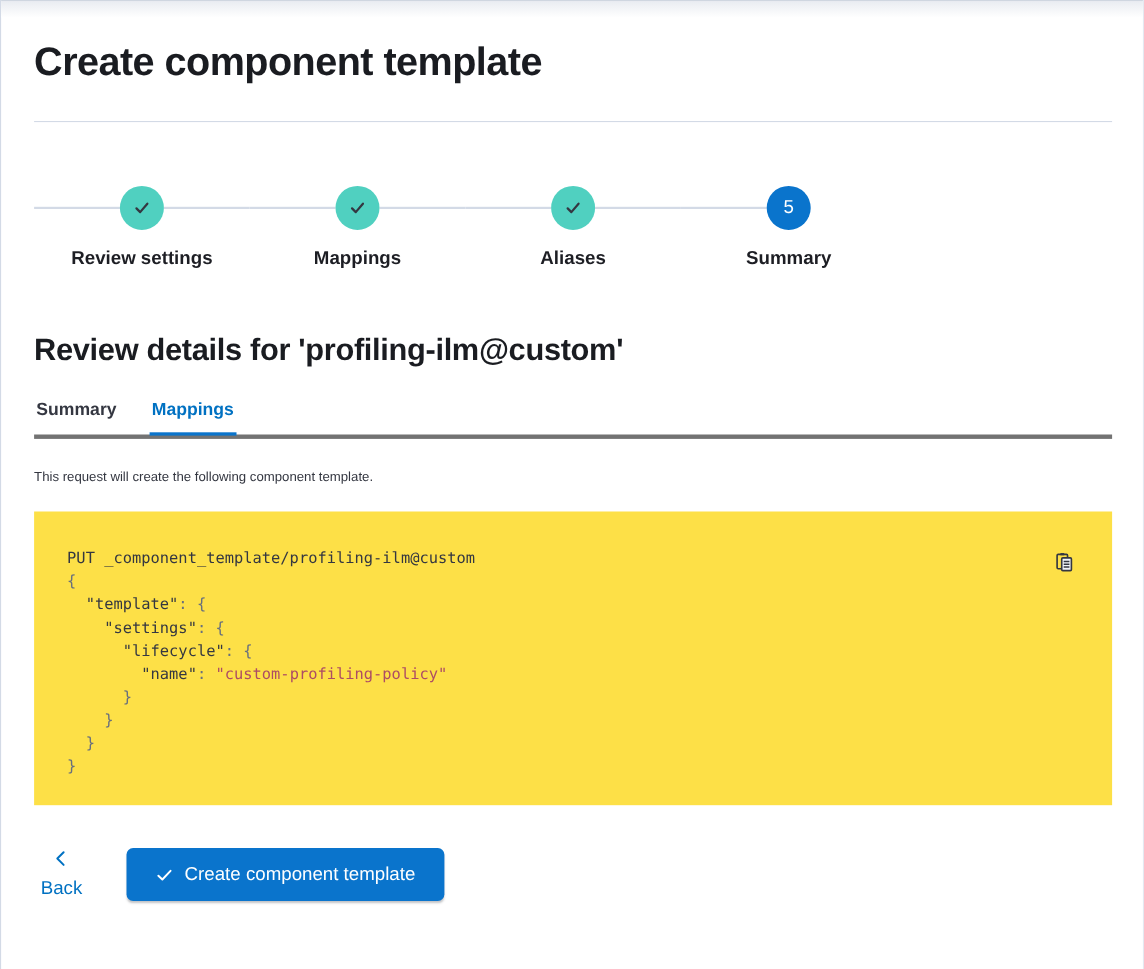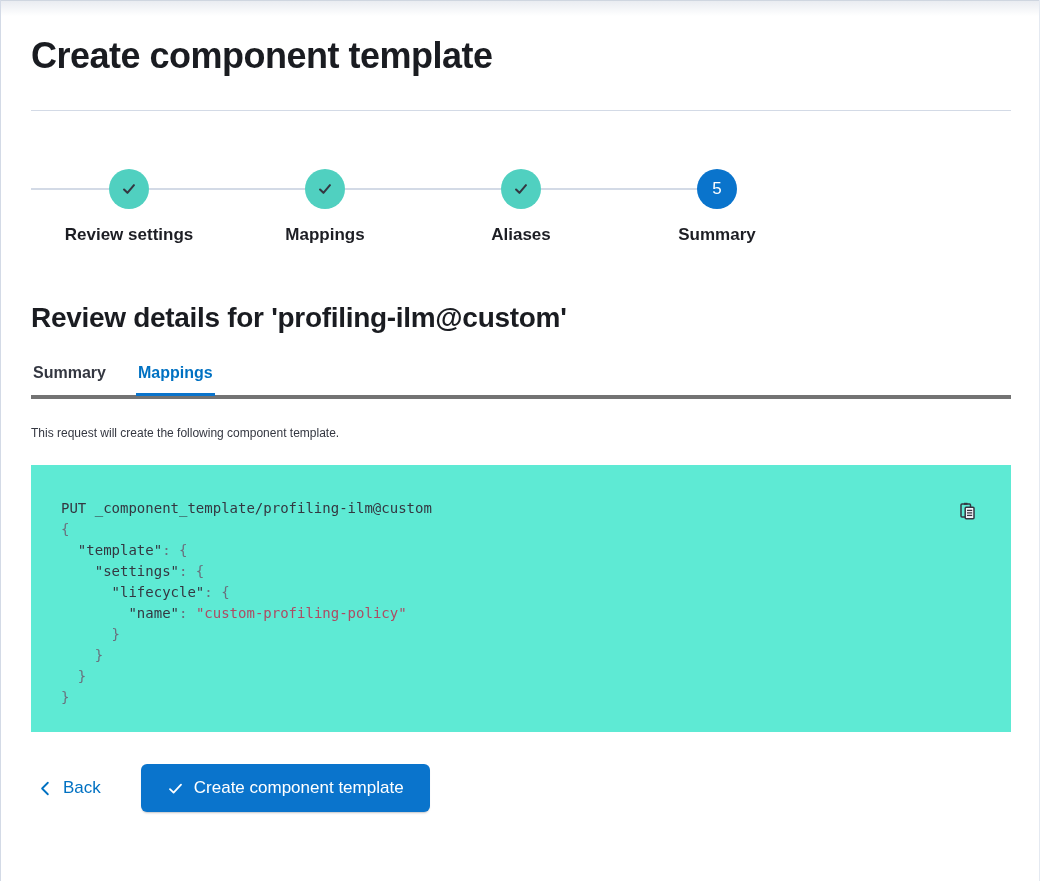--- a/index.html
+++ b/index.html
@@ -97,21 +97,21 @@
 
   
   .request-desc {
     margin-top: 22px;
     font-size: 12px; line-height: 24px; color: #343741;
   }
 
   
   .code-block {
     margin-top: 20px;
-    background: #5eead4;
+    background: #fde047;
     padding: 33px 30px 24px;
     position: relative;
     min-height: 264px;
   }
   .code-content {
     font-family: "DejaVu Sans Mono", "Liberation Mono", monospace;
     font-size: 14px; line-height: 21px;
     white-space: pre;
   }
   .tok-plain  { color: #343741; }
@@ -130,20 +130,21 @@
   .footer-actions {
     margin-top: 32px;
     display: flex; align-items: center; gap: 32px;
   }
   .back-link {
     display: inline-flex; align-items: center; gap: 9px;
     color: #0071c2; font-size: 17px; font-weight: 500;
     background: none; border: none; cursor: pointer;
     font-family: inherit;
     padding: 8px 8px 8px 6px;
+    flex-direction: column;
   }
   .submit-btn {
     height: 48px;
     display: inline-flex; align-items: center; justify-content: center; gap: 10px;
     background: #0a74cc; color: #ffffff;
     font-size: 17px; font-weight: 500;
     font-family: inherit;
     border: none; border-radius: 6px;
     padding: 0 26px;
     cursor: pointer;

